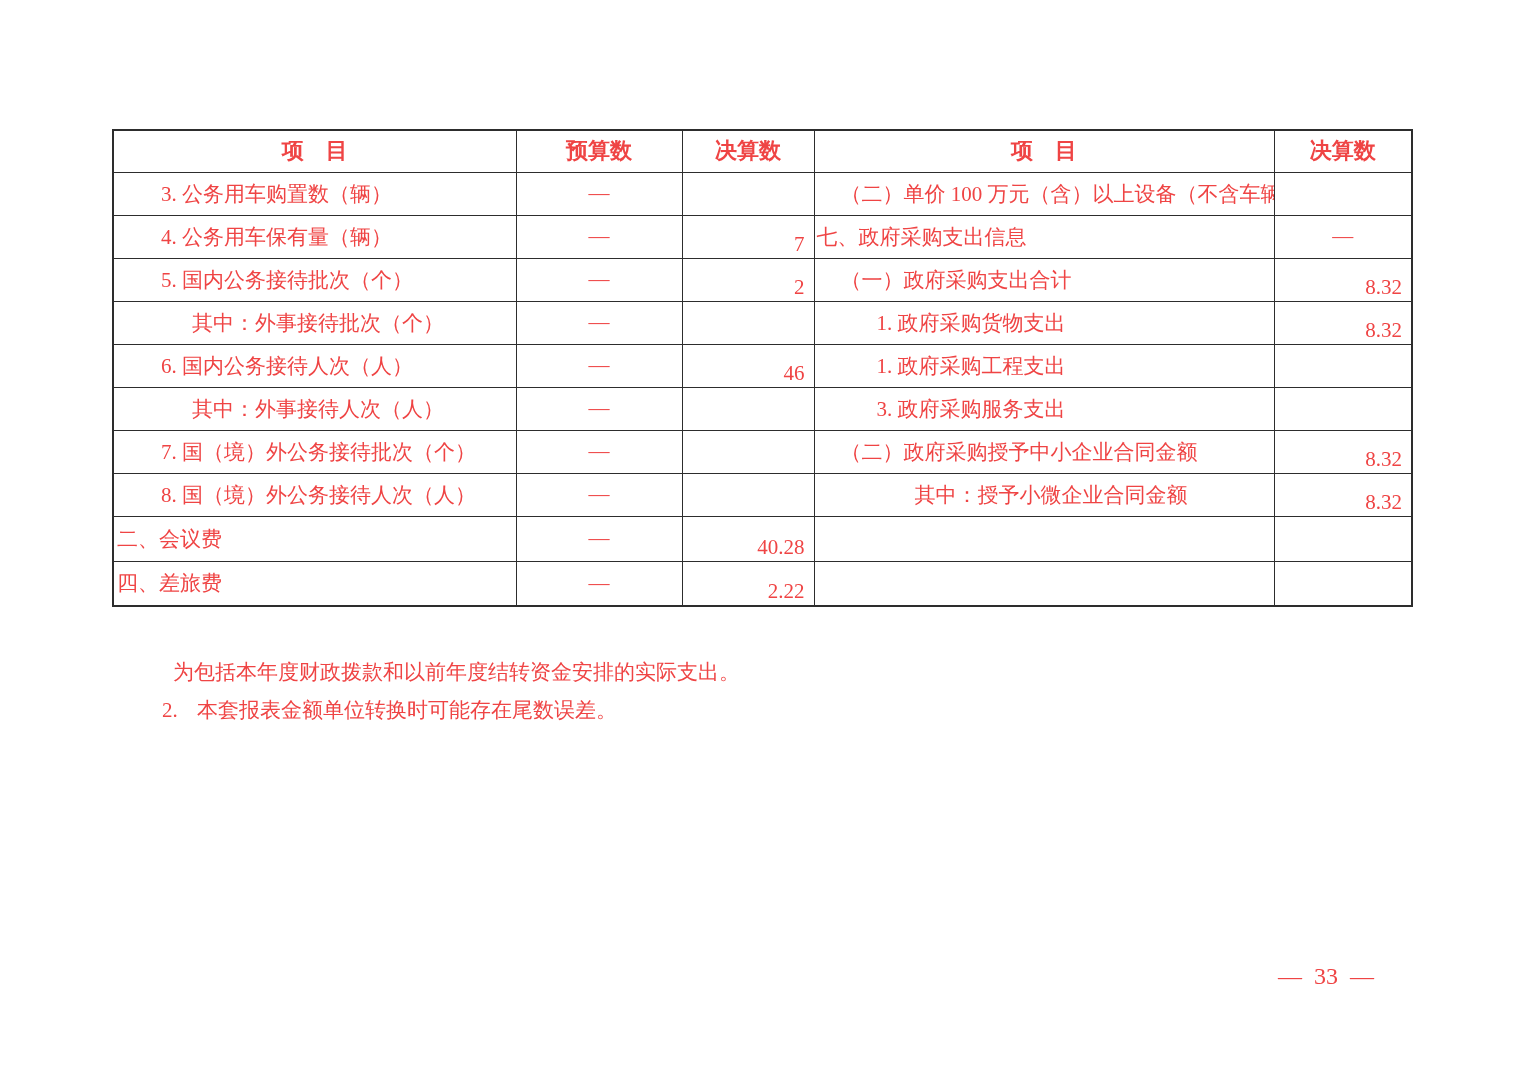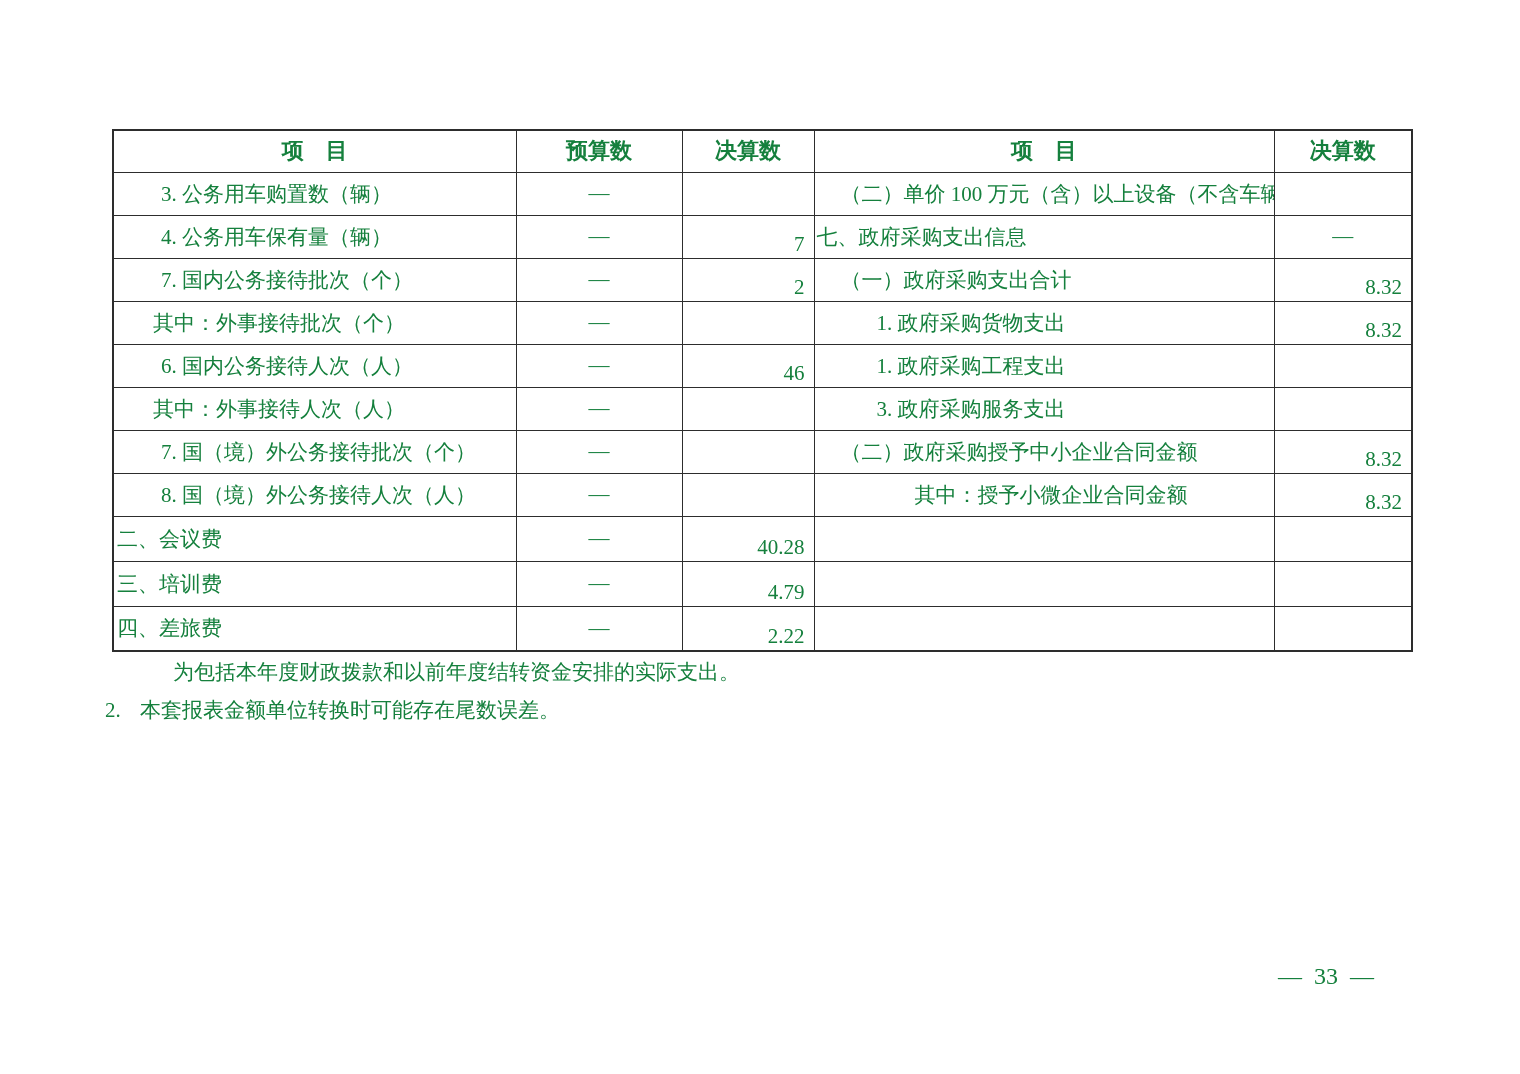--- a/index.html
+++ b/index.html
@@ -2,21 +2,21 @@
 <html><head>
 <meta charset="utf-8">
 <style>
   * { margin: 0; padding: 0; box-sizing: border-box; }
   html, body { background: #ffffff; }
   .page {
     position: relative;
     width: 1520px;
     height: 1074px;
     background: #ffffff;
-    color: #15803d;
+    color: #ef4444;
     font-family: "Liberation Serif", "DejaVu Serif", serif;
     overflow: hidden;
   }
 
   
   table.main-table {
     position: absolute;
     left: 112px;
     top: 129px;
     width: 1299px;
@@ -42,21 +42,21 @@
 
   td.item {
     font-size: 21px;
     vertical-align: middle;
     text-align: left;
     white-space: nowrap;
   }
   
   td.li0 { padding-left: 3px;  }
   td.li1 { padding-left: 47px; }
-  td.li2 { padding-left: 39px; }
+  td.li2 { padding-left: 78px; }
   
   td.ri0 { padding-left: 2px;  }
   td.ri1 { padding-left: 26px; }
   td.ri2 { padding-left: 62px; }
   td.ri3 { padding-left: 100px; }
 
   td.val {
     font-size: 21px;
     text-align: right;
     vertical-align: bottom;
@@ -75,21 +75,21 @@
     left: 105px;
     top: 653px;
     width: 1330px;
     font-size: 21px;
     line-height: 38px;
     white-space: nowrap;
   }
   .note-label   { display: inline-block; }
   .note-num     { display: inline-block; margin-right: 14px; }
   .note-cont    { margin-left: 68px; }
-  .note-second  { }
+  .note-second  { margin-left: 57px; }
 
   
   .page-number {
     position: absolute;
     left: 1256px;
     top: 963px;
     width: 140px;
     text-align: center;
     font-size: 24px;
     word-spacing: 6px;
@@ -127,21 +127,21 @@
         <td class="val"></td>
       </tr>
       <tr>
         <td class="item li1">4. 公务用车保有量（辆）</td>
         <td class="val dash">—</td>
         <td class="val">7</td>
         <td class="item ri0">七、政府采购支出信息</td>
         <td class="val dash">—</td>
       </tr>
       <tr>
-        <td class="item li1">7. 国内公务接待批次（个）</td>
+        <td class="item li1">5. 国内公务接待批次（个）</td>
         <td class="val dash">—</td>
         <td class="val">2</td>
         <td class="item ri1">（一）政府采购支出合计</td>
         <td class="val">8.32</td>
       </tr>
       <tr>
         <td class="item li2">其中：外事接待批次（个）</td>
         <td class="val dash">—</td>
         <td class="val"></td>
         <td class="item ri2">1. 政府采购货物支出</td>
@@ -172,27 +172,20 @@
         <td class="item li1">8. 国（境）外公务接待人次（人）</td>
         <td class="val dash">—</td>
         <td class="val"></td>
         <td class="item ri3">其中：授予小微企业合同金额</td>
         <td class="val">8.32</td>
       </tr>
       <tr class="tall">
         <td class="item li0">二、会议费</td>
         <td class="val dash">—</td>
         <td class="val">40.28</td>
-        <td class="item ri0"></td>
-        <td class="val"></td>
-      </tr>
-      <tr class="tall">
-        <td class="item li0">三、培训费</td>
-        <td class="val dash">—</td>
-        <td class="val">4.79</td>
         <td class="item ri0"></td>
         <td class="val"></td>
       </tr>
       <tr class="tall">
         <td class="item li0">四、差旅费</td>
         <td class="val dash">—</td>
         <td class="val">2.22</td>
         <td class="item ri0"></td>
         <td class="val"></td>
       </tr>

